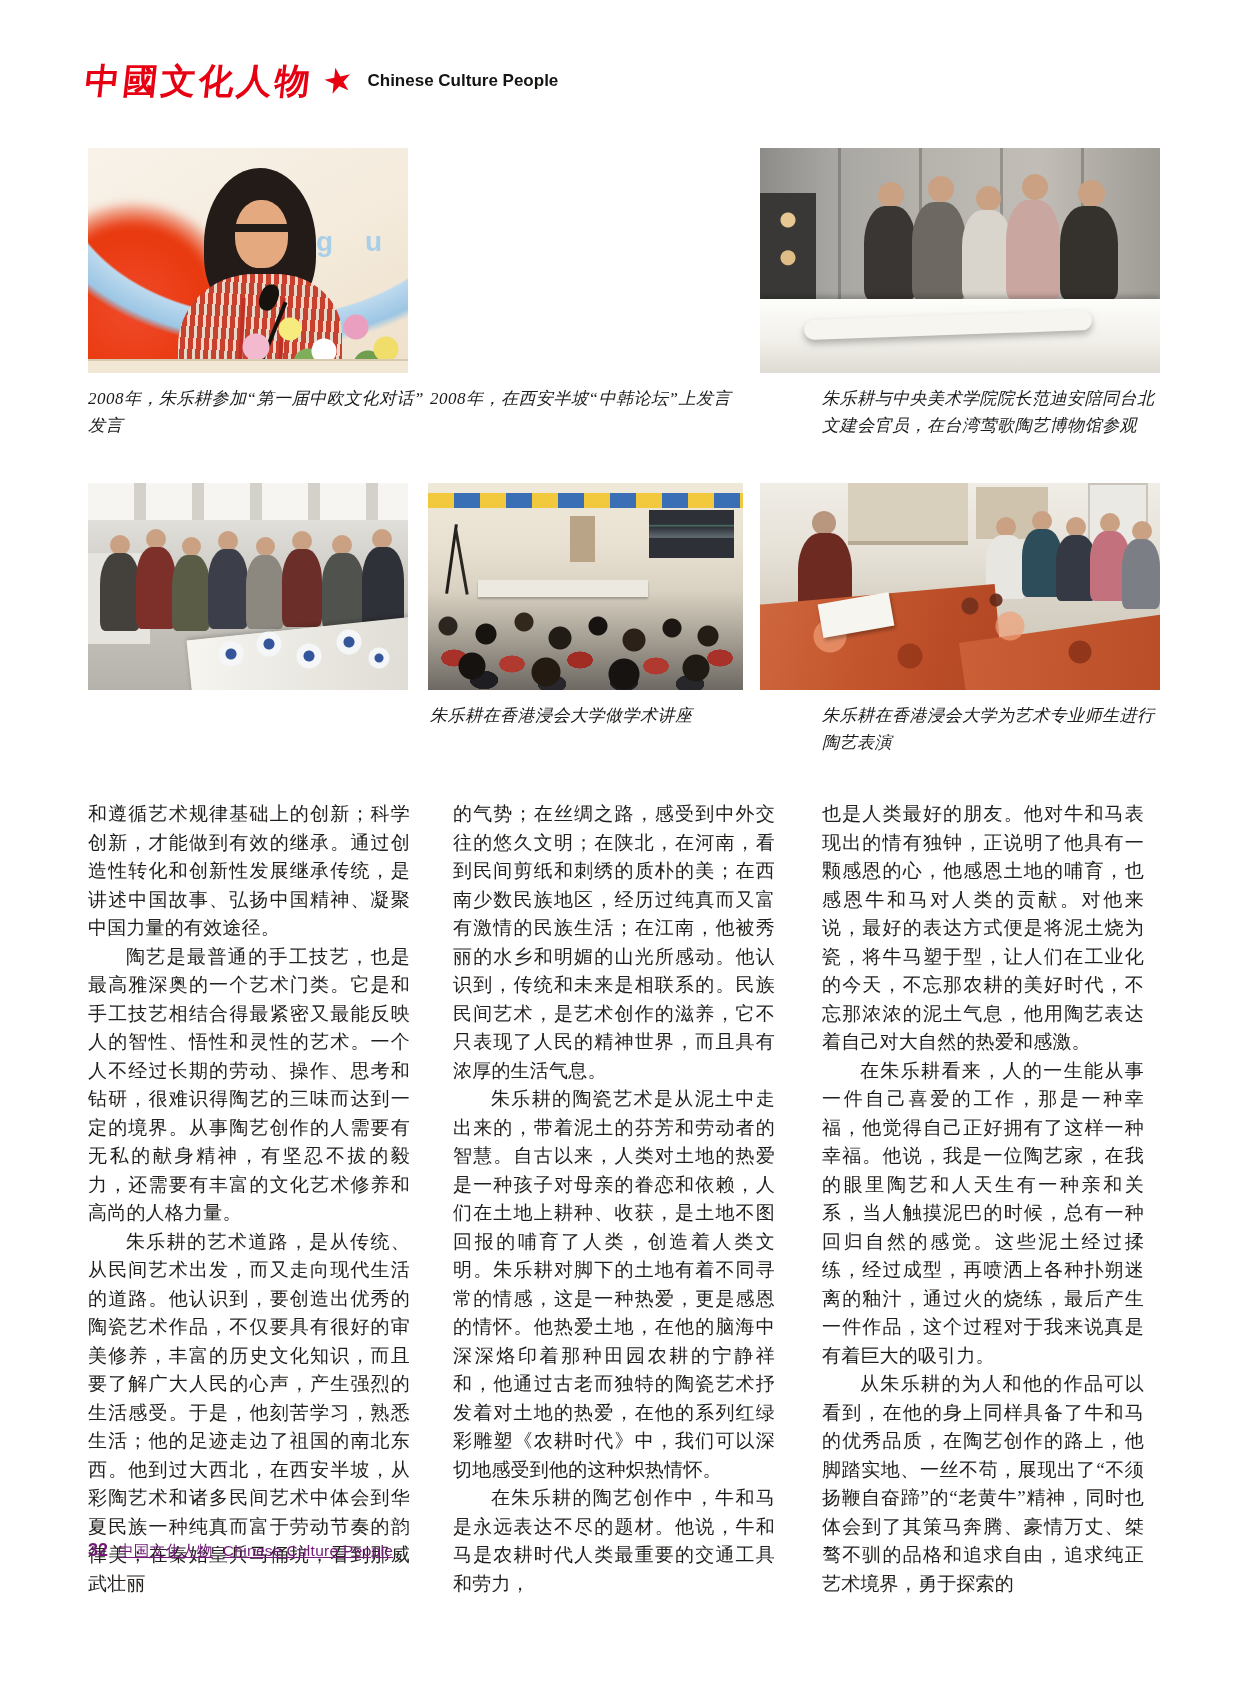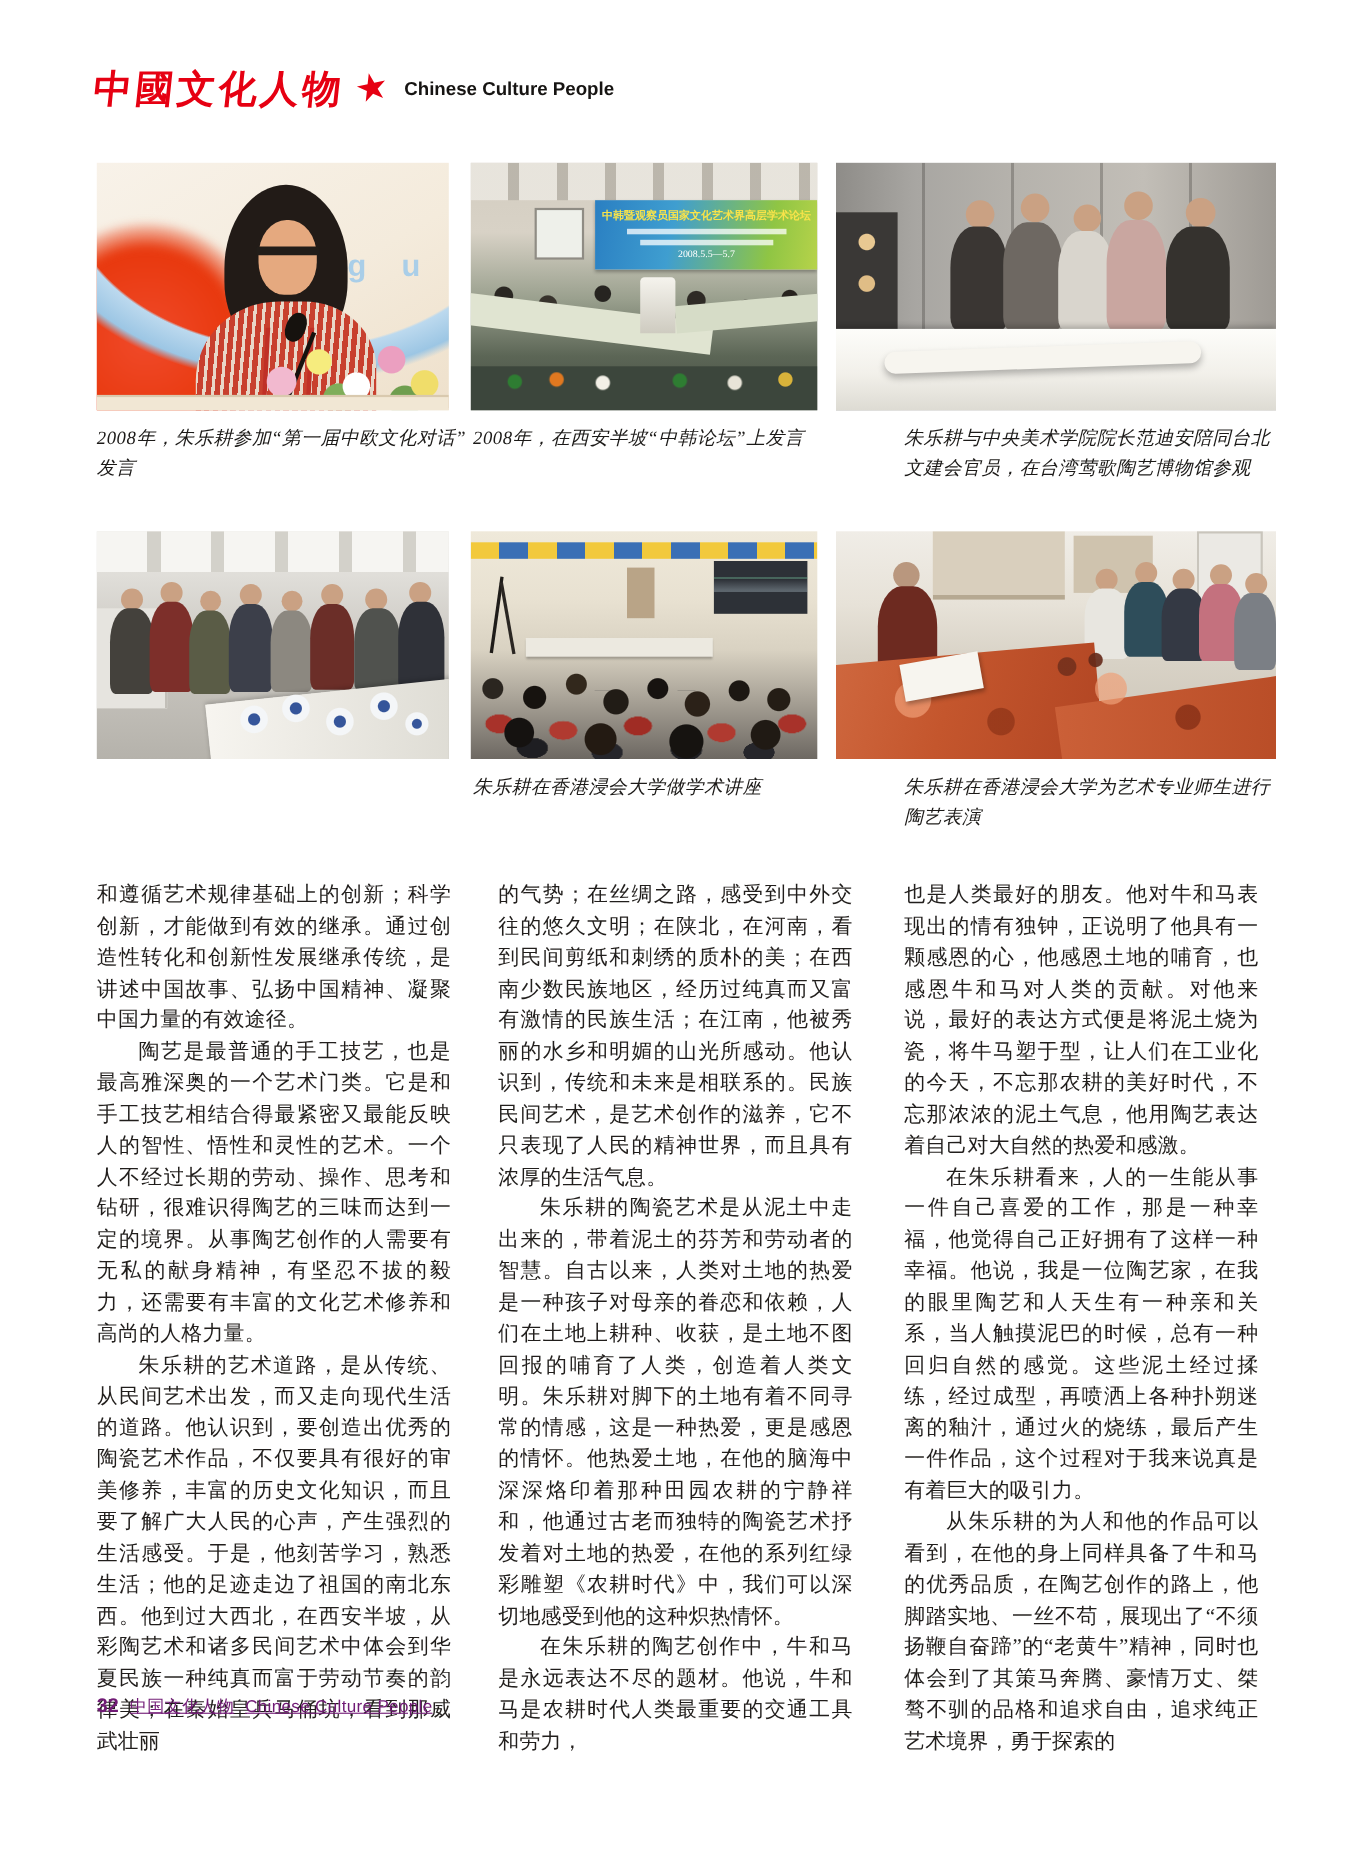--- a/index.html
+++ b/index.html
@@ -207,37 +207,20 @@
       <div class="p1-glasses"></div>
       <div class="p1-shirt"></div>
       <div class="p1-lanyard"></div>
       <div class="p1-michead"></div>
       <div class="p1-micstem"></div>
       <div class="p1-flowers"></div>
       <div class="p1-table"></div>
     </div>
   </div>
 
-  <div class="fig" style="left:428px; top:148px; width:315px; height:225px;">
-    <div class="photo p2">
-      <div class="p2-lights"></div>
-      <div class="p2-screen"></div>
-      <div class="p2-banner">
-        <span class="bl1">中韩暨观察员国家文化艺术界高层学术论坛</span>
-        <span class="bl2"></span>
-        <span class="bl3"></span>
-        <span class="bl4">2008.5.5—5.7</span>
-      </div>
-      <div class="p2-crowd"></div>
-      <div class="p2-table1"></div>
-      <div class="p2-table2"></div>
-      <div class="p2-podium"></div>
-      <div class="p2-front"></div>
-    </div>
-  </div>
 
   <div class="fig" style="left:760px; top:148px; width:400px; height:225px;">
     <div class="photo p3">
       <div class="p3-panels"></div>
       <div class="p3-case"></div>
       <div class="hd" style="left:118px; top:34px; width:26px; height:26px;"></div>
       <div class="bd" style="left:104px; top:58px; width:52px; height:94px; background:#3a3633;"></div>
       <div class="hd" style="left:168px; top:28px; width:26px; height:26px;"></div>
       <div class="bd" style="left:152px; top:54px; width:54px; height:98px; background:#6e6862;"></div>
       <div class="hd" style="left:216px; top:38px; width:25px; height:25px;"></div>

